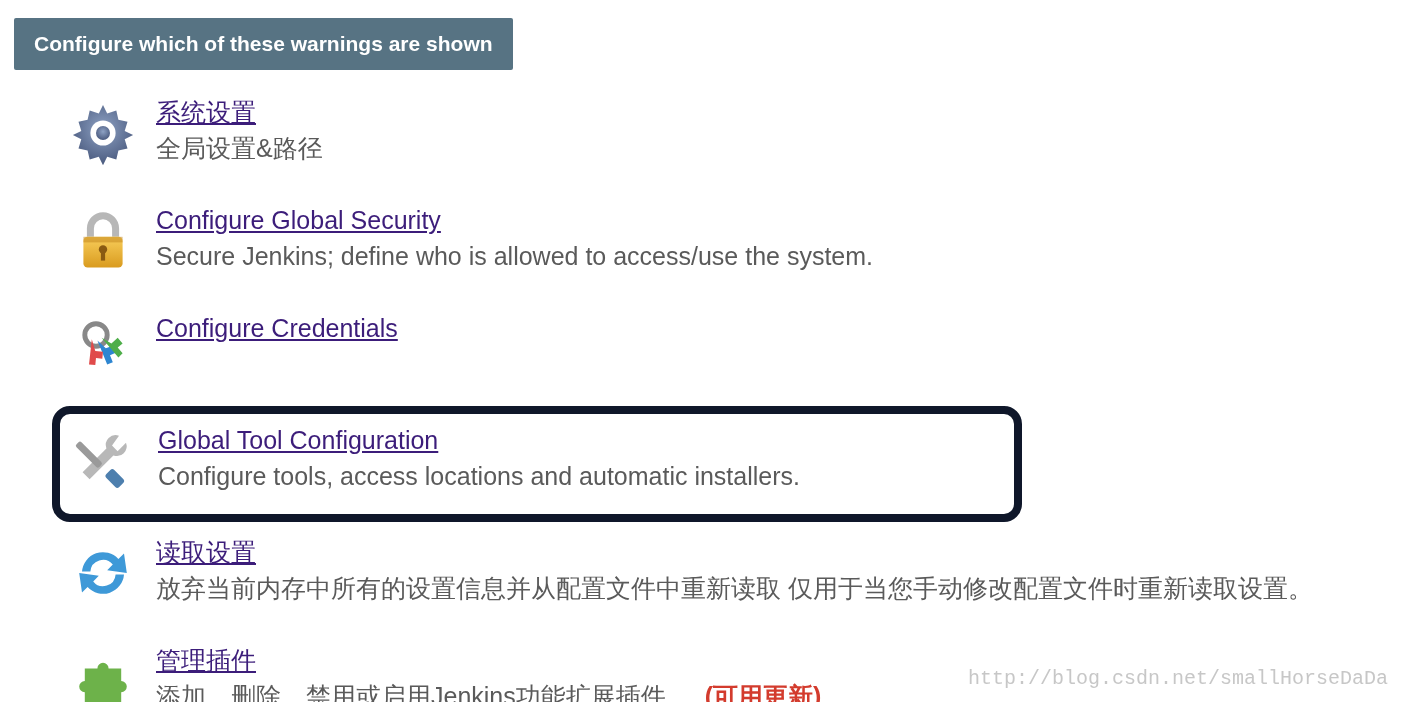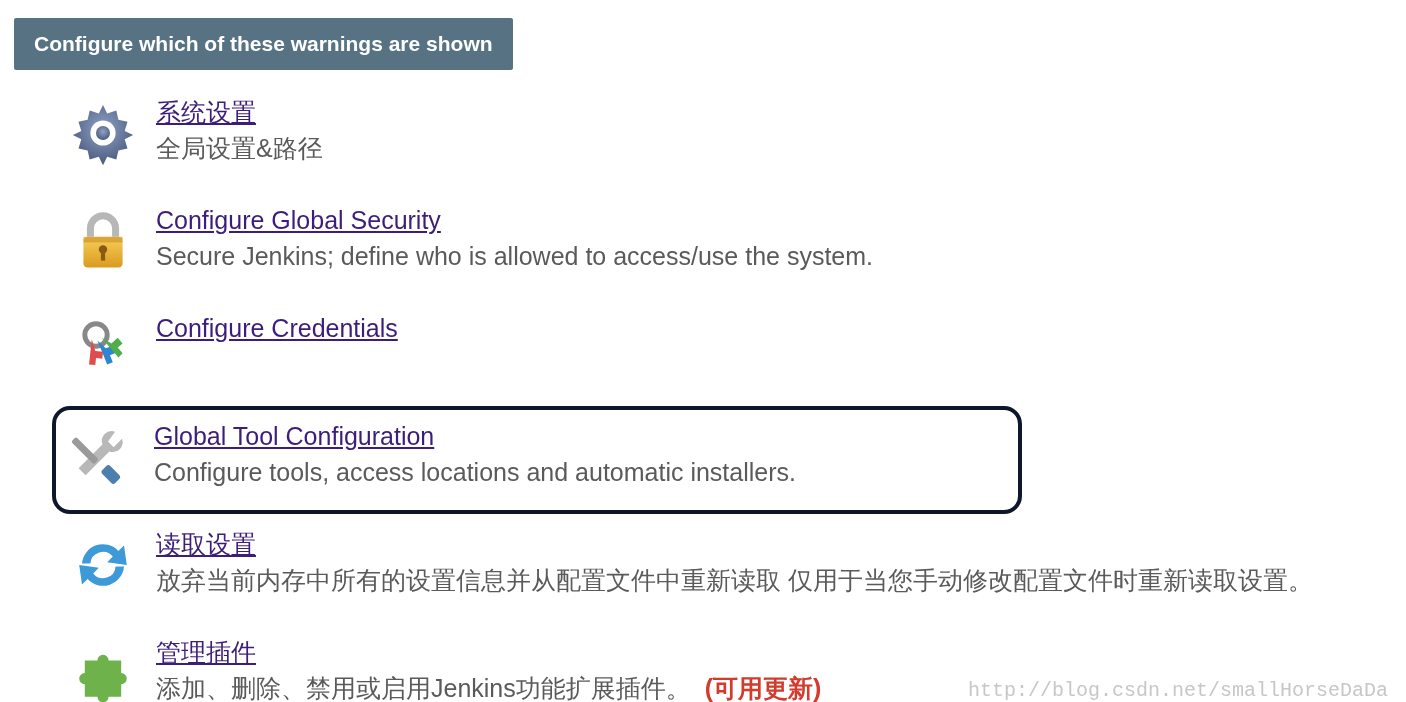--- a/index.html
+++ b/index.html
@@ -20,21 +20,21 @@
       margin-bottom: 12px;
     }
     .menu-items { padding-left: 44px; }
     .item-row {
       display: flex;
       align-items: flex-start;
       padding: 12px 6px 18px 6px;
       position: relative;
     }
     .item-row.highlighted {
-      border: 4px solid #0f172a;
+      border: 8px solid #0f172a;
       border-radius: 18px;
       padding: 8px 6px 14px 6px;
       margin-left: -6px;
       margin-right: 22px;
       width: 970px;
     }
     .icon-slot {
       width: 78px;
       height: 78px;
       flex-shrink: 0;
@@ -59,21 +59,21 @@
       line-height: 1.4;
       padding-top: 1px;
     }
     .badge-update {
       color: #d33b2d;
       font-weight: 700;
     }
     .watermark {
       position: fixed;
       right: 18px;
-      bottom: 0;
+      bottom: 12px;
       color: #c7c7c7;
       font-family: "Courier New", monospace;
       font-size: 20px;
       pointer-events: none;
     }
     svg.icon { width: 70px; height: 70px; }
   </style>
 </head>
 <body>
 

